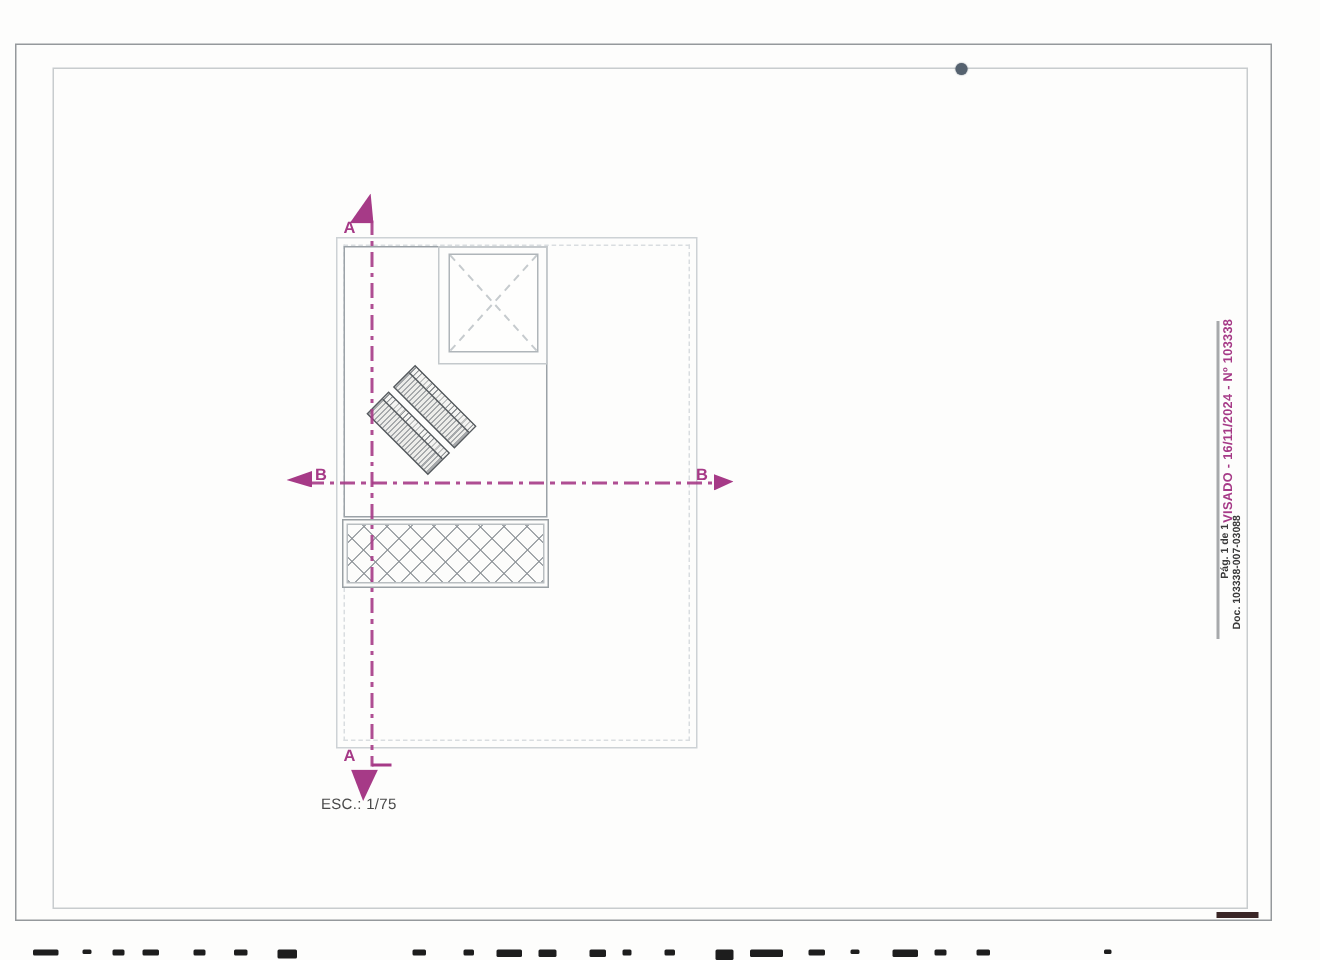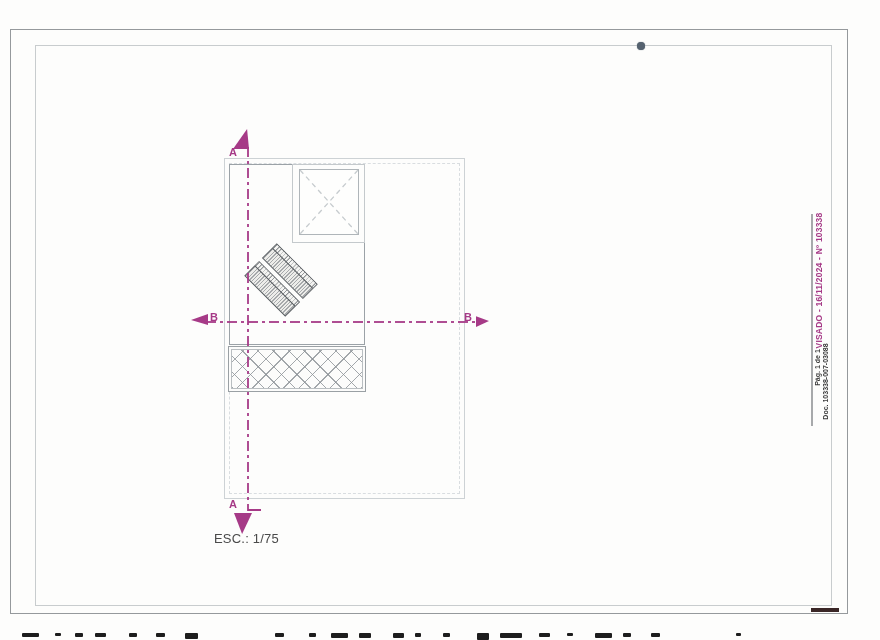--- a/index.html
+++ b/index.html
@@ -52,21 +52,21 @@
   .sec-label{font-size:11px;font-weight:bold;color:var(--accent,#a63a87);line-height:11px;}
   .lbl-a-top{left:229px;top:147px;}
   .lbl-a-bottom{left:229px;top:499px;}
   .lbl-b-left{left:210px;top:312px;}
   .lbl-b-right{left:464px;top:312px;}
 
   
   .title-block{left:214px;top:529px;}
   .drawing-title{font-size:14.5px;font-weight:800;letter-spacing:.4px;color:#161616;
     font-family:"DejaVu Sans","Liberation Sans",sans-serif;}
-  .drawing-scale{font-size:13px;color:#4a4a4a;margin-top:2px;letter-spacing:.2px;text-align:center;}
+  .drawing-scale{font-size:10px;color:#4a4a4a;margin-top:2px;letter-spacing:.2px;text-align:center;}
 
   
   .stamp-rule{left:811px;top:214px;width:1.5px;height:212px;background:#a7a9ab;}
   .rot{transform:rotate(-90deg);transform-origin:center;text-align:center;white-space:nowrap;line-height:9px;}
   .stamp-visado{left:739px;top:276px;width:160px;font-size:8.5px;font-weight:bold;
     color:var(--accent,#a63a87);letter-spacing:.2px;}
   .stamp-page{left:787px;top:363px;width:60px;font-size:7px;font-weight:bold;color:#3a3a3a;}
   .stamp-doc{left:783px;top:377px;width:84px;font-size:7px;font-weight:bold;color:#3a3a3a;}
 
   

